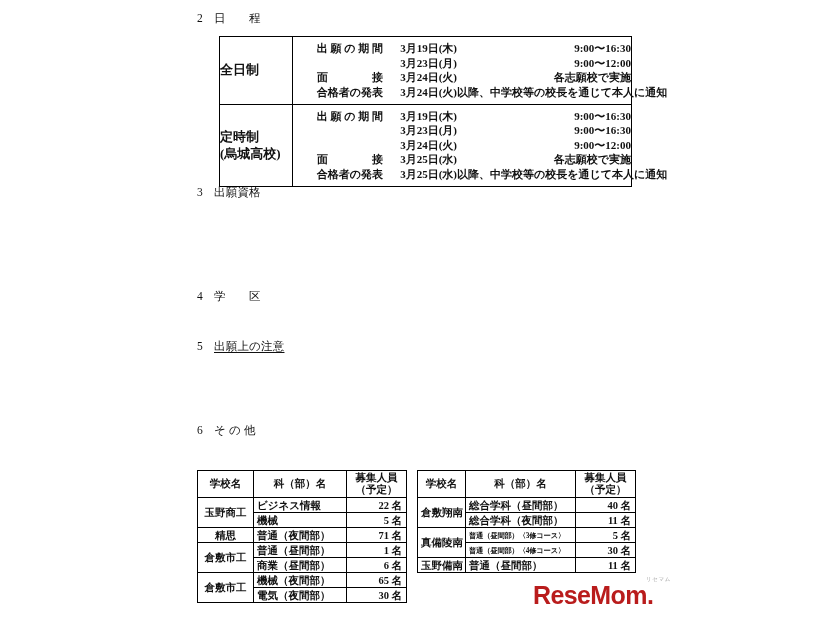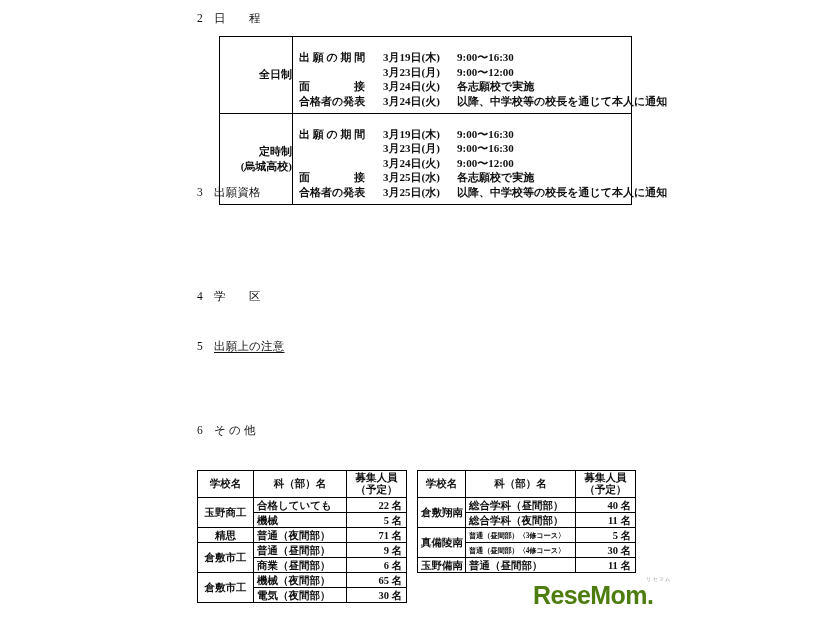--- a/index.html
+++ b/index.html
@@ -73,27 +73,28 @@
     table-layout: fixed;
     background: #fff;
   }
   table.sched td {
     border: 1px solid #000;
     padding: 0;
     vertical-align: middle;
   }
   table.sched td.mode {
     width: 72px;
+    text-align: left;
+    font-size: 13px;
+    font-weight: 700;
+    line-height: 1.35;
+  }
+  table.sched td.rows {
+    padding: 4px 0 4px 6px;
     text-align: right;
-    font-size: 11px;
-    font-weight: 700;
-    line-height: 1.35;
-  }
-  table.sched td.rows {
-    padding: 13px 0 4px 6px;
   }
   .srow {
     display: flex;
     align-items: baseline;
     font-size: 11px;
     line-height: 1.33;
     white-space: pre;
     font-weight: 700;
   }
   .srow .lbl {
@@ -189,21 +190,21 @@
     font-family: "Liberation Sans", sans-serif;
   }
   .logo .word {
     position: absolute;
     left: 0;
     top: 3px;
     font-family: "Liberation Sans", "DejaVu Sans", sans-serif;
     font-size: 25px;
     font-weight: 700;
     letter-spacing: -0.6px;
-    color: #4d7c0f;
+    color: #b91c1c;
   }
 </style>
 </head>
 <body>
 
 <div class="page">
 
   <div class="section" style="left:197px; top:10px; width:440px;">
     <div class="sec-head">
       <span class="sec-num">2</span>
@@ -323,36 +324,36 @@
             <th>科（部）名</th>
             <th>
               <span class="two">募集人員</span>
               <span class="two">（予定）</span>
             </th>
           </tr>
         </thead>
         <tbody>
           <tr>
             <td class="name" rowspan="2">玉野商工</td>
-            <td class="dept">合格していても</td>
+            <td class="dept">ビジネス情報</td>
             <td class="qty">22 名</td>
           </tr>
           <tr>
             <td class="dept">機械</td>
             <td class="qty">5 名</td>
           </tr>
           <tr>
             <td class="name">精思</td>
             <td class="dept">普通（夜間部）</td>
             <td class="qty">71 名</td>
           </tr>
           <tr>
             <td class="name" rowspan="2">倉敷市工</td>
             <td class="dept">普通（昼間部）</td>
-            <td class="qty">9 名</td>
+            <td class="qty">1 名</td>
           </tr>
           <tr>
             <td class="dept">商業（昼間部）</td>
             <td class="qty">6 名</td>
           </tr>
           <tr>
             <td class="name" rowspan="2">倉敷市工</td>
             <td class="dept">機械（夜間部）</td>
             <td class="qty">65 名</td>
           </tr>

